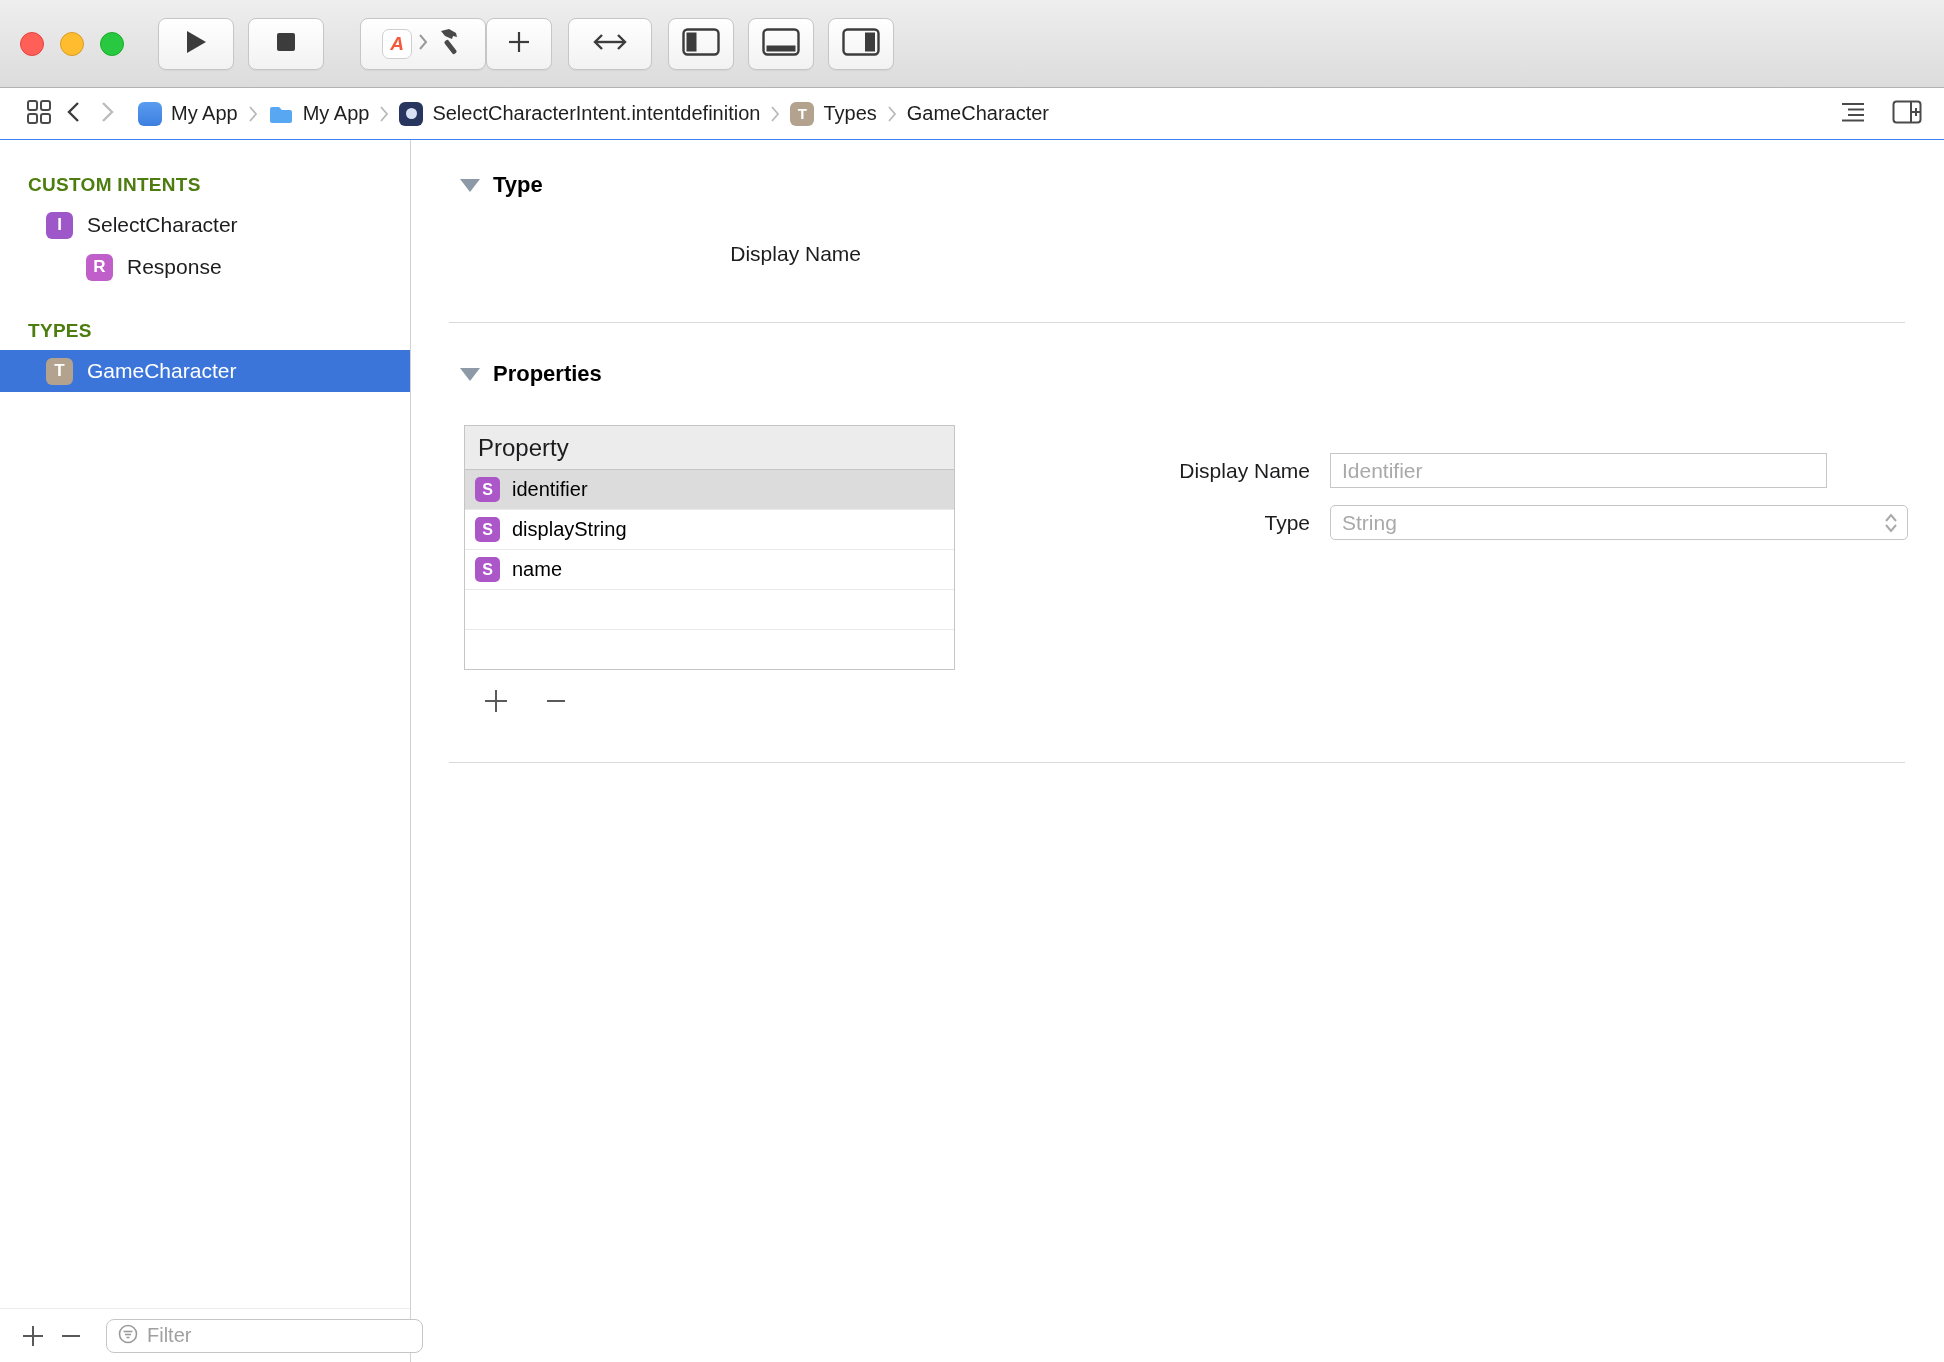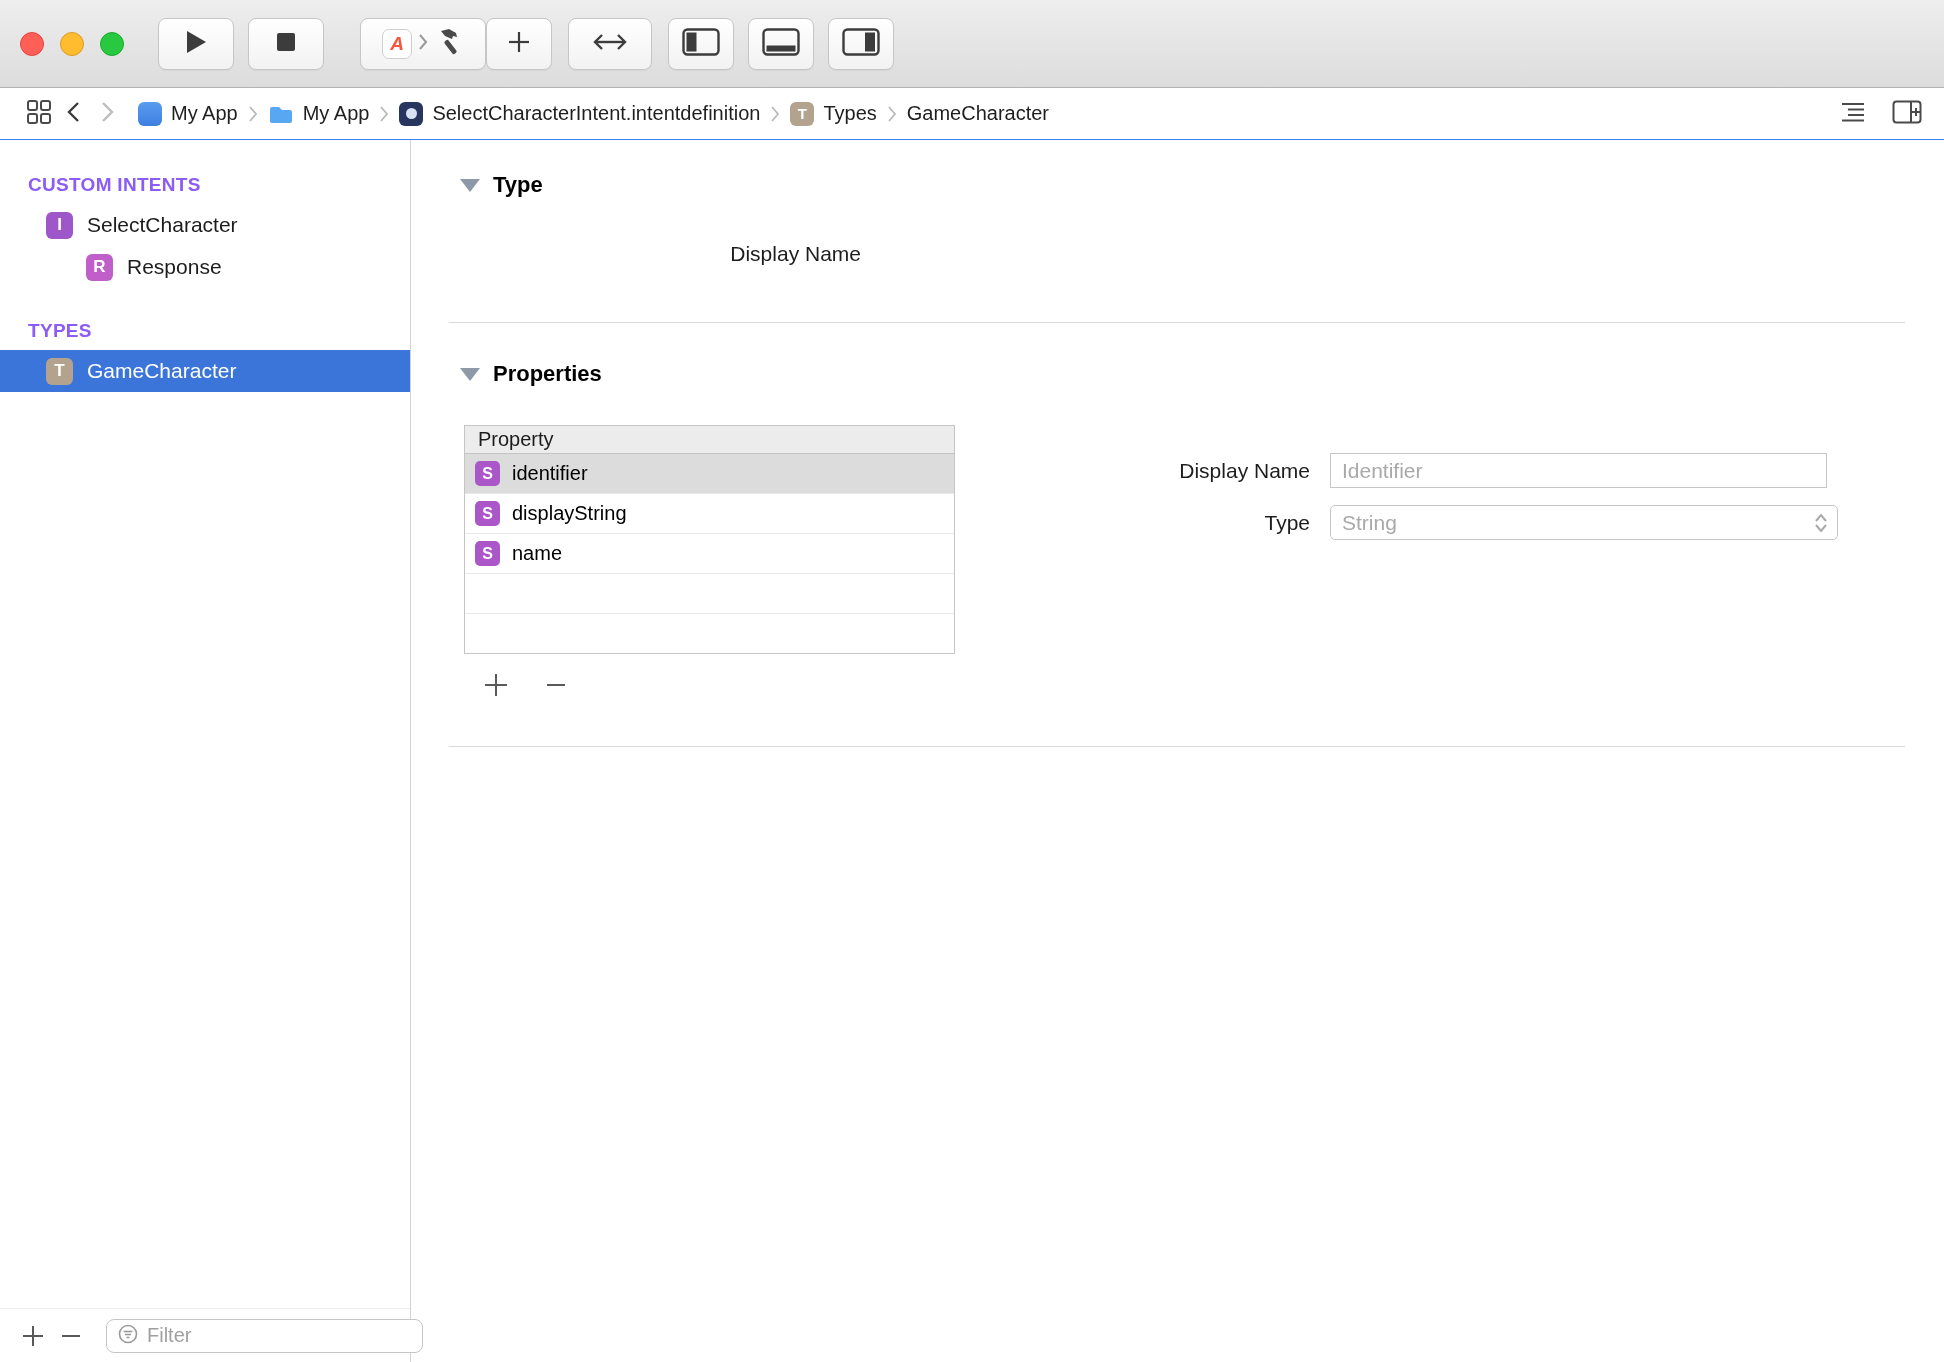--- a/index.html
+++ b/index.html
@@ -38,21 +38,21 @@
   .mini.tan { background:#b3a28d; }
   .folder-svg { display:flex; }
   .jb-right { margin-left:auto; display:flex; gap:26px; align-items:center; }
 
   
   .body { flex:1; display:flex; min-height:0; }
 
   
   .sidebar { flex:0 0 411px; border-right:1px solid #d2d2d2; background:#fff; position:relative; }
   .sb-content { padding-top:26px; }
-  .sb-header { padding-left:28px; height:38px; display:flex; align-items:center; font-size:19px; font-weight:700; color:#8b5cf6; letter-spacing:.3px; }
+  .sb-header { padding-left:28px; height:38px; display:flex; align-items:center; font-size:19px; font-weight:700; color:#4d7c0f; letter-spacing:.3px; }
   .sb-header.types { margin-top:24px; }
   .sb-row { height:42px; display:flex; align-items:center; font-size:21px; color:#1d1d1f; cursor:default; }
   .sb-row .ind0 { width:46px; flex:0 0 46px; }
   .sb-row .ind1 { width:86px; flex:0 0 86px; }
   .badge { width:27px; height:27px; border-radius:6px; color:#fff; font-weight:700; font-size:17px; display:flex; align-items:center; justify-content:center; margin-right:14px; flex:0 0 27px; }
   .badge.i { background:#9d57c9; }
   .badge.r { background:#c05fc9; }
   .badge.t { background:#b3a28d; }
   .badge.s { background:#ab57c8; }
   .sb-row.selected { background:#3b75da; color:#fff; }
@@ -71,34 +71,34 @@
   .type-row { display:flex; align-items:center; margin-top:44px; }
   .type-row .lbl { width:450px; text-align:right; font-size:21px; color:#1d1d1f; }
   .type-row input { margin-left:17px; width:692px; height:36px; border:1px solid #c2c2c2; font-size:21px; padding:0 11px; color:#000; background:#fff; outline:none; }
 
   hr.div { border:none; border-top:1px solid #d9d9d9; margin:56px 39px 0 38px; }
   hr.div.props-end { margin-top:46px; }
 
   .props-header { margin-top:38px; }
   .props-body { display:flex; margin-top:38px; align-items:flex-start; }
   .ptable { margin-left:53px; width:491px; border:1px solid #c5c5c5; background:#fff; }
-  .thead { height:28px; background:#ececec; border-bottom:1px solid #c5c5c5; display:flex; align-items:center; padding-left:13px; font-size:20px; color:#1d1d1f; }
+  .thead { height:44px; background:#ececec; border-bottom:1px solid #c5c5c5; display:flex; align-items:center; padding-left:13px; font-size:24px; color:#1d1d1f; }
   .prow { height:40px; display:flex; align-items:center; padding-left:10px; font-size:20px; border-bottom:1px solid #e9e9e9; color:#000; }
   .prow .badge { width:25px; height:25px; font-size:16px; margin-right:12px; flex:0 0 25px; border-radius:5px; }
   .prow.selected { background:#dcdcdc; }
   .prow.empty { background:#fff; }
   .prow.empty.last { border-bottom:none; height:39px; }
   .table-actions { margin:16px 0 0 70px; display:flex; gap:30px; align-items:center; }
   .ta-btn { display:flex; align-items:center; justify-content:center; width:30px; height:30px; }
 
   .pdetail { margin-left:155px; padding-top:28px; }
   .frow { display:flex; align-items:center; margin-bottom:17px; }
   .flbl { width:200px; text-align:right; font-size:21px; color:#1d1d1f; margin-right:20px; flex:0 0 200px; }
   .field-text { width:497px; height:35px; border:1px solid #c6c6c6; font-size:21px; padding:0 11px; color:#a9a9a9; background:#fff; outline:none; }
-  .dropdown { width:508px; height:35px; border:1px solid #c6c6c6; border-radius:5px; display:flex; align-items:center; padding:0 8px 0 11px; color:#a9a9a9; font-size:21px; background:#fff; }
+  .dropdown { width:578px; height:35px; border:1px solid #c6c6c6; border-radius:5px; display:flex; align-items:center; padding:0 8px 0 11px; color:#a9a9a9; font-size:21px; background:#fff; }
   .dd-chev { margin-left:auto; display:flex; }
   .checkbox { width:21px; height:21px; border:1px solid #c3c3c3; border-radius:5px; background:#fff; flex:0 0 21px; }
   .cb-label { margin-left:12px; font-size:21px; color:#b0b0b0; }
 </style>
 </head>
 <body>
 
 <div class="window">
 
   <div class="toolbar">

